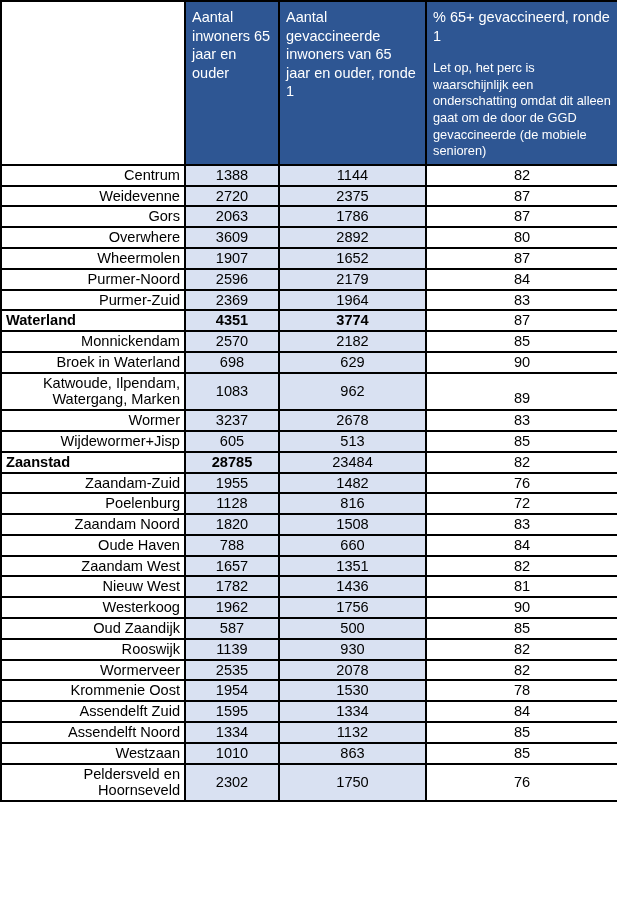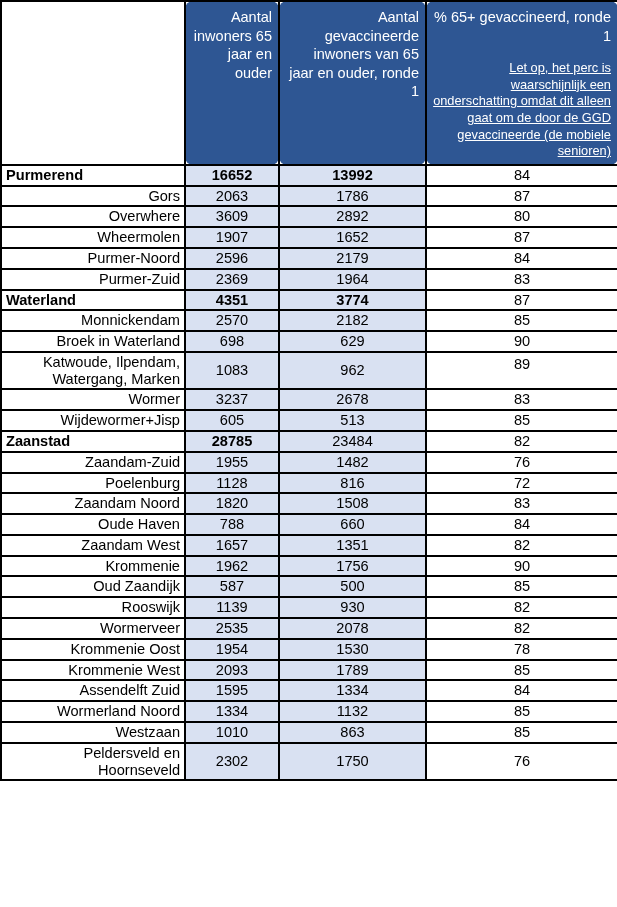--- a/index.html
+++ b/index.html
@@ -23,51 +23,49 @@
 
   th, td { border: 2px solid #000000; }
 
   thead th {
     background: var(--header-bg, #2E5693);
     color: #ffffff;
     font-weight: normal;
     font-size: 14.5px;
     line-height: 1.28;
     vertical-align: top;
-    text-align: right;
+    text-align: left;
     padding: 6px 6px 4px 6px;
     height: 118px;
-    border-radius: 8px;
   }
   thead th.corner {
     background: #ffffff;
   }
   .pct-note {
     font-size: 12.8px;
     line-height: 1.3;
     margin-top: 15px;
-    text-decoration: underline;
   }
 
   tbody td {
     font-size: 14.6px;
     height: 19.5px;
     line-height: 1.15;
     padding: 1px 4px;
     vertical-align: middle;
   }
   td.label { text-align: right; background: #ffffff; }
   td.num   { text-align: center; background: var(--cell-bg, #D9E1F2); }
   td.pct   { text-align: center; background: #ffffff; }
 
   tr.row-group td.label { text-align: left; font-weight: bold; }
   td.bold { font-weight: bold; }
 
   tr.row-tall td { height: 37px; }
-  tr.row-tall td.pct { vertical-align: bottom; padding-bottom: 16px; }
+  tr.row-tall td.pct { vertical-align: bottom; padding-bottom: 2px; }
 </style>
 </head>
 <body>
 
 <table>
   <colgroup>
     <col class="c-label">
     <col class="c-inh">
     <col class="c-vac">
     <col class="c-pct">
@@ -77,28 +75,34 @@
       <th class="corner"></th>
       <th>Aantal inwoners 65 jaar en ouder</th>
       <th>Aantal gevaccineerde inwoners van 65 jaar en ouder, ronde 1</th>
       <th>
         <div>% 65+ gevaccineerd, ronde 1</div>
         <div class="pct-note">Let op, het perc is waarschijnlijk een onderschatting omdat dit alleen gaat om de door de GGD gevaccineerde (de mobiele senioren)</div>
       </th>
     </tr>
   </thead>
   <tbody id="table-body">
-  <tr class="row-group">
-    <td class="label">Purmerend</td>
-    <td class="num bold">16652</td>
-    <td class="num bold">13992</td>
-    <td class="pct">84</td>
-  </tr>
-
-
+
+  <tr class="row-sub">
+    <td class="label">Centrum</td>
+    <td class="num">1388</td>
+    <td class="num">1144</td>
+    <td class="pct">82</td>
+  </tr>
+
+  <tr class="row-sub">
+    <td class="label">Weidevenne</td>
+    <td class="num">2720</td>
+    <td class="num">2375</td>
+    <td class="pct">87</td>
+  </tr>
 
   <tr class="row-sub">
     <td class="label">Gors</td>
     <td class="num">2063</td>
     <td class="num">1786</td>
     <td class="pct">87</td>
   </tr>
 
   <tr class="row-sub">
     <td class="label">Overwhere</td>
@@ -208,24 +212,30 @@
     <td class="pct">84</td>
   </tr>
 
   <tr class="row-sub">
     <td class="label">Zaandam West</td>
     <td class="num">1657</td>
     <td class="num">1351</td>
     <td class="pct">82</td>
   </tr>
 
-
-
-  <tr class="row-sub">
-    <td class="label">Krommenie</td>
+  <tr class="row-sub">
+    <td class="label">Nieuw West</td>
+    <td class="num">1782</td>
+    <td class="num">1436</td>
+    <td class="pct">81</td>
+  </tr>
+
+
+  <tr class="row-sub">
+    <td class="label">Westerkoog</td>
     <td class="num">1962</td>
     <td class="num">1756</td>
     <td class="pct">90</td>
   </tr>
 
   <tr class="row-sub">
     <td class="label">Oud Zaandijk</td>
     <td class="num">587</td>
     <td class="num">500</td>
     <td class="pct">85</td>
@@ -245,36 +255,30 @@
     <td class="pct">82</td>
   </tr>
 
   <tr class="row-sub">
     <td class="label">Krommenie Oost</td>
     <td class="num">1954</td>
     <td class="num">1530</td>
     <td class="pct">78</td>
   </tr>
 
-  <tr class="row-sub">
-    <td class="label">Krommenie West</td>
-    <td class="num">2093</td>
-    <td class="num">1789</td>
-    <td class="pct">85</td>
-  </tr>
 
   <tr class="row-sub">
     <td class="label">Assendelft Zuid</td>
     <td class="num">1595</td>
     <td class="num">1334</td>
     <td class="pct">84</td>
   </tr>
 
   <tr class="row-sub">
-    <td class="label">Wormerland Noord</td>
+    <td class="label">Assendelft Noord</td>
     <td class="num">1334</td>
     <td class="num">1132</td>
     <td class="pct">85</td>
   </tr>
 
   <tr class="row-sub">
     <td class="label">Westzaan</td>
     <td class="num">1010</td>
     <td class="num">863</td>
     <td class="pct">85</td>

